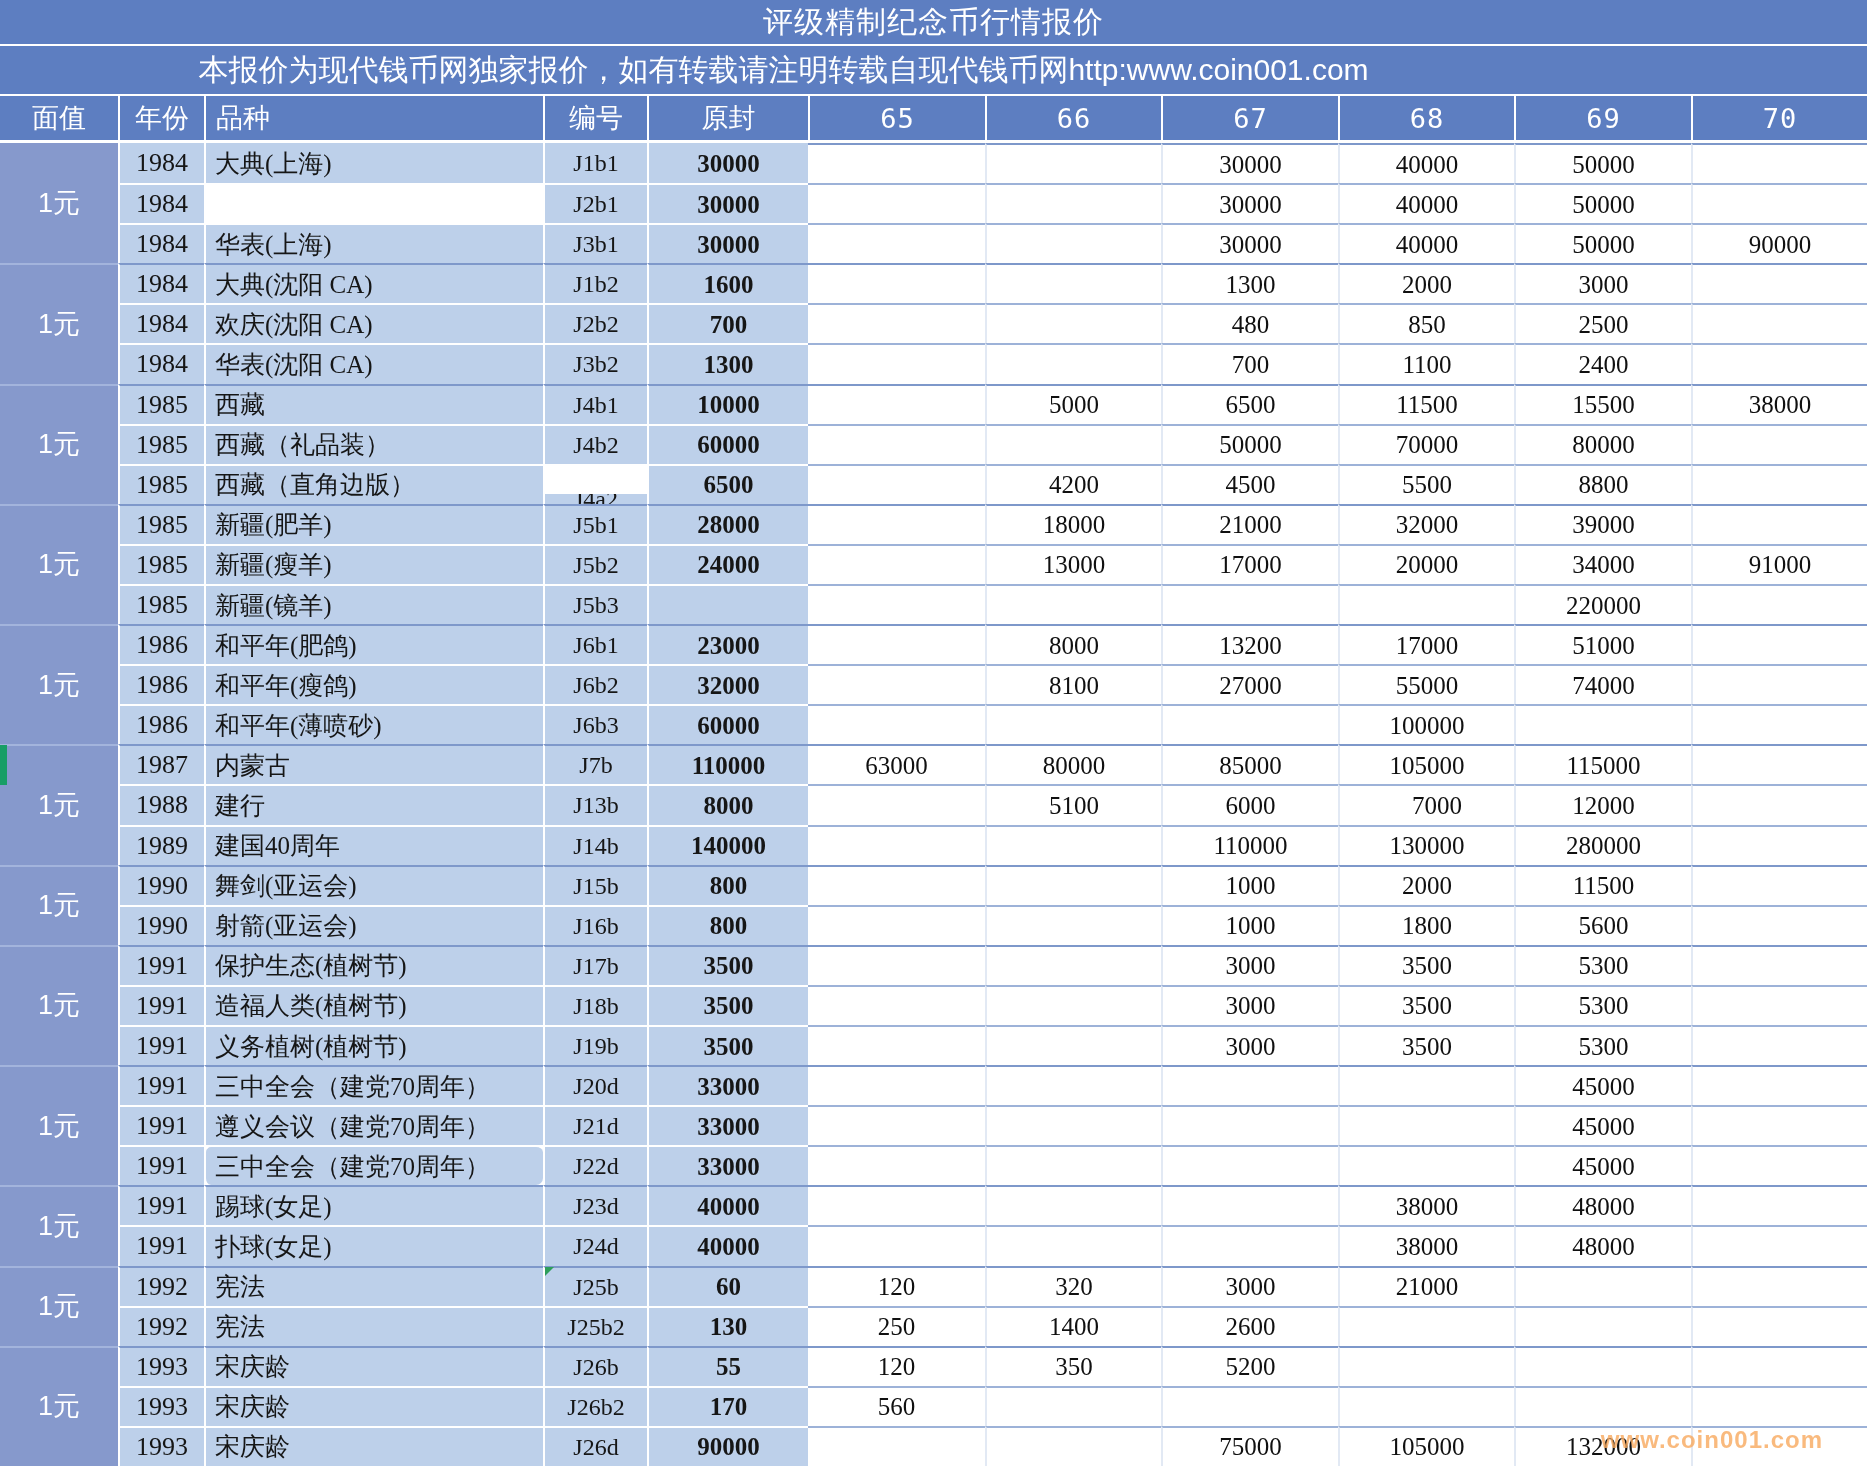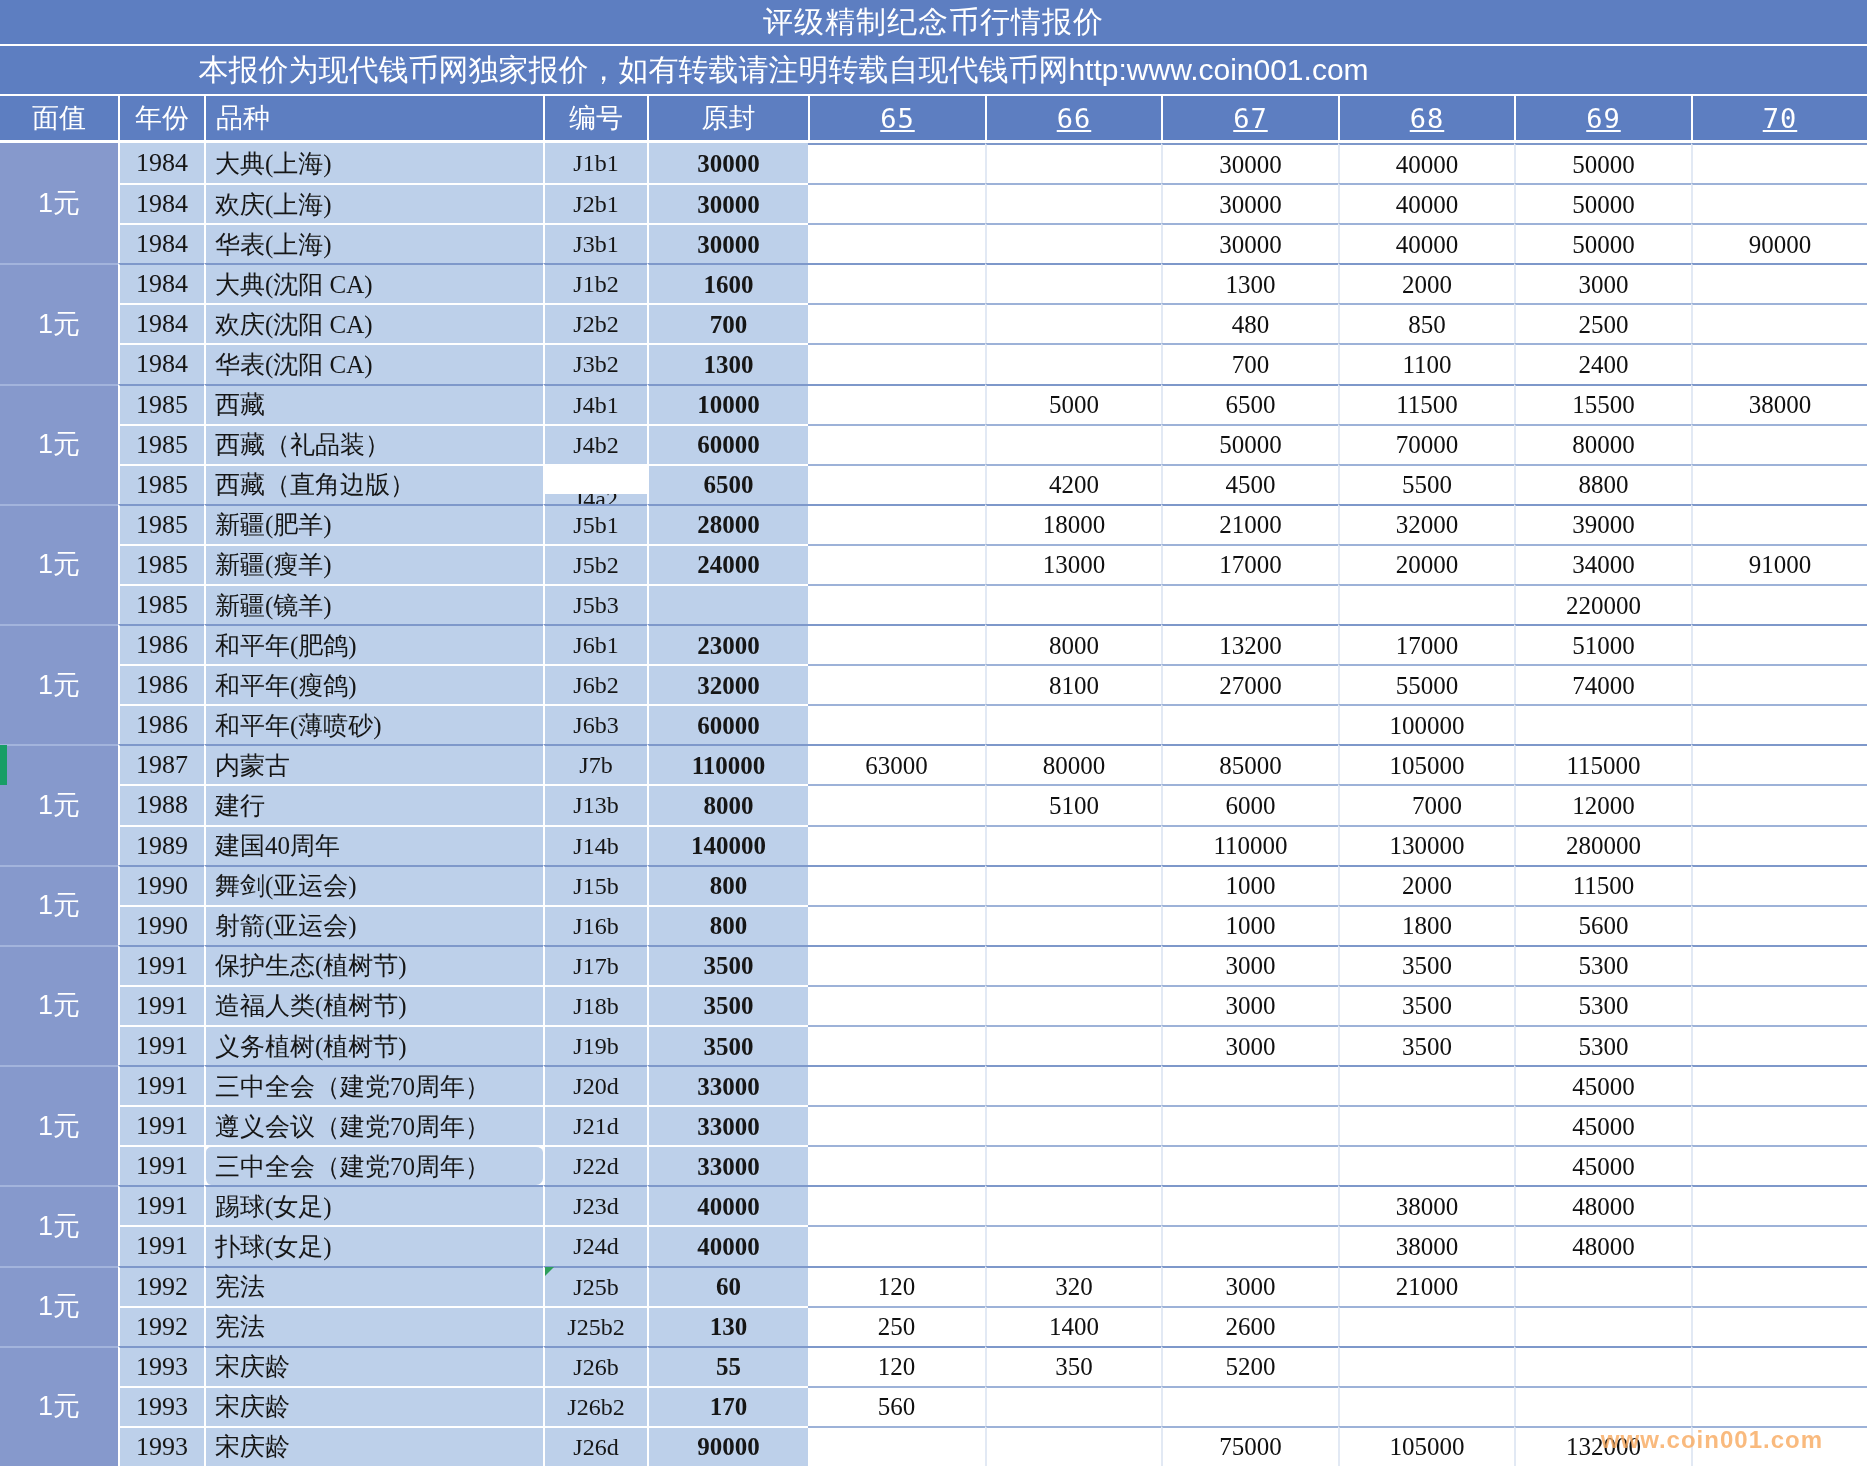--- a/index.html
+++ b/index.html
@@ -12,21 +12,21 @@
     display:flex;align-items:center;justify-content:center;
     font-size:30px;border-bottom:2px solid #fff;letter-spacing:1px;}
   .subtitle-bar{box-sizing:border-box;height:50px;background:var(--banner);color:#fff;
     display:flex;align-items:center;justify-content:center;
     font-size:30px;border-bottom:2px solid #fff;padding-right:300px;}
 
   .thead{box-sizing:border-box;display:grid;grid-template-columns:var(--cols);
     height:47px;background:var(--banner);border-bottom:3px solid #fff;}
   .thead .c{color:#fff;font-size:27px;border-left:2px solid #fff;}
   .thead .c:first-child{border-left:none;}
-  .lcd{font-family:"DejaVu Sans Mono",monospace;font-size:26px;letter-spacing:1px;text-decoration:underline;}
+  .lcd{font-family:"DejaVu Sans Mono",monospace;font-size:26px;letter-spacing:1px;}
 
   .tbody{display:grid;grid-template-columns:var(--cols);
     grid-template-rows:repeat(33,1fr);height:1323px;}
 
   .c{box-sizing:border-box;display:flex;align-items:center;justify-content:center;
      overflow:hidden;line-height:1;white-space:nowrap;}
   .left{justify-content:flex-start;padding-left:10px;}
 
   .face{background:var(--face);color:#fff;font-size:27px;border-top:2px solid #a3b4dc;}
   .lt{background:var(--light);color:#161616;font-family:"Liberation Serif",serif;
@@ -76,21 +76,20 @@
       <div class="c lt nm gs nt" style="grid-area: 1 / 3;">大典(上海)</div>
       <div class="c lt cd gs nt" style="grid-area: 1 / 4;">J1b1</div>
       <div class="c lt sl gs nt" style="grid-area: 1 / 5;">30000</div>
       <div class="c wh gs nl" style="grid-area: 1 / 6;"></div>
       <div class="c wh gs" style="grid-area: 1 / 7;"></div>
       <div class="c wh gs" style="grid-area: 1 / 8;">30000</div>
       <div class="c wh gs" style="grid-area: 1 / 9;">40000</div>
       <div class="c wh gs" style="grid-area: 1 / 10;">50000</div>
       <div class="c wh gs" style="grid-area: 1 / 11;"></div>
       <div class="c lt yr" style="grid-area: 2 / 2;">1984</div>
-      <div class="c lt nm" style="grid-area: 2 / 3;">欢庆(上海)</div>
       <div class="c lt cd" style="grid-area: 2 / 4;">J2b1</div>
       <div class="c lt sl" style="grid-area: 2 / 5;">30000</div>
       <div class="c wh nl" style="grid-area: 2 / 6;"></div>
       <div class="c wh" style="grid-area: 2 / 7;"></div>
       <div class="c wh" style="grid-area: 2 / 8;">30000</div>
       <div class="c wh" style="grid-area: 2 / 9;">40000</div>
       <div class="c wh" style="grid-area: 2 / 10;">50000</div>
       <div class="c wh" style="grid-area: 2 / 11;"></div>
       <div class="c lt yr" style="grid-area: 3 / 2;">1984</div>
       <div class="c lt nm" style="grid-area: 3 / 3;">华表(上海)</div>

